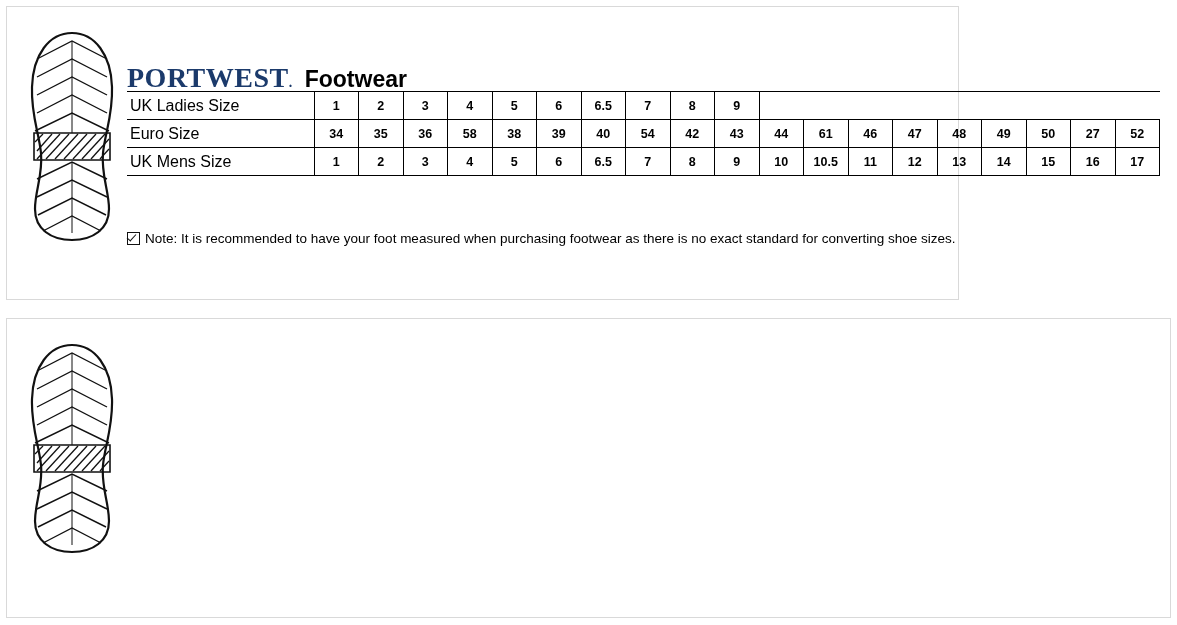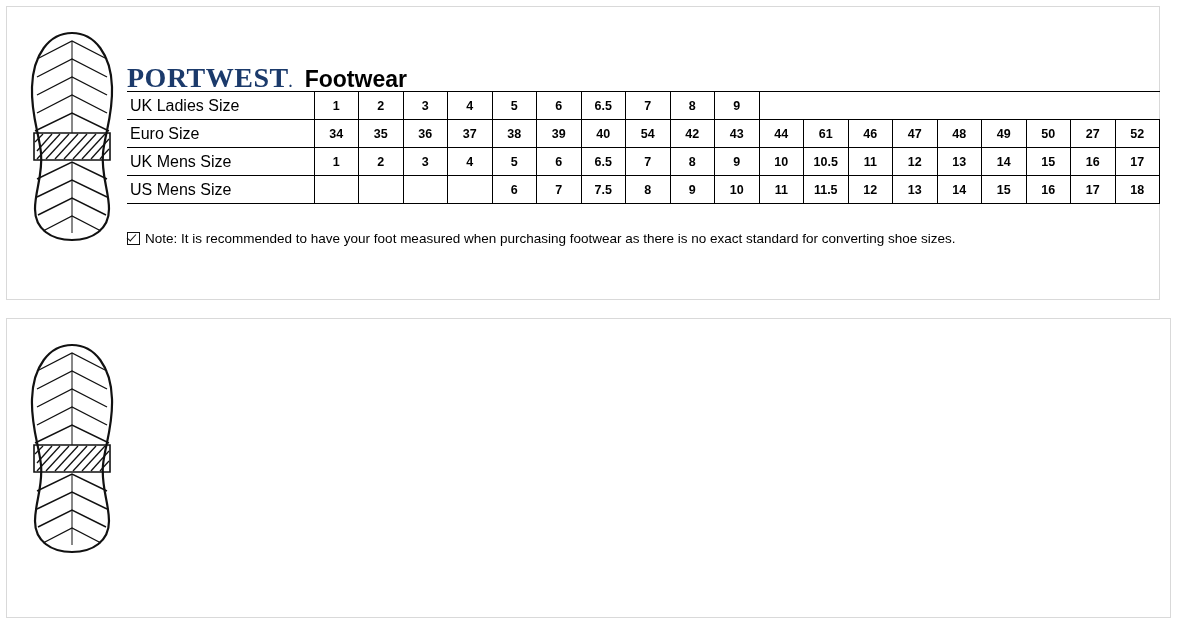--- a/index.html
+++ b/index.html
@@ -17,21 +17,21 @@
   }
   .panel {
     position: absolute;
     left: 6px;
     border: 1px solid #d9d9d9;
     background: #fff;
     box-sizing: border-box;
   }
   #panel-portwest {
     top: 6px;
-    width: 1154px;
+    width: 953px;
     height: 294px;
   }
   #panel-base {
     top: 318px;
     width: 1165px;
     height: 300px;
   }
 
   
   .sole {
@@ -195,21 +195,21 @@
         <td class="blank"></td>
         <td class="blank"></td>
         <td class="blank"></td>
         <td class="blank"></td>
       </tr>
       <tr>
         <td class="rowlabel">Euro Size</td>
         <td class="v">34</td>
         <td class="ronly">35</td>
         <td class="ronly">36</td>
-        <td class="ronly">37</td>
+        <td class="ronly">58</td>
         <td class="ronly">38</td>
         <td class="ronly">39</td>
         <td class="ronly">40</td>
         <td class="ronly">54</td>
         <td class="ronly">42</td>
         <td class="ronly">43</td>
         <td class="ronly">44</td>
         <td class="ronly">61</td>
         <td class="ronly">46</td>
         <td class="ronly">47</td>
@@ -234,42 +234,20 @@
         <td class="ronly">10</td>
         <td class="ronly">10.5</td>
         <td class="ronly">11</td>
         <td class="ronly">12</td>
         <td class="ronly">13</td>
         <td class="ronly">14</td>
         <td class="ronly">15</td>
         <td class="ronly">16</td>
         <td class="ronly">17</td>
       </tr>
-      <tr>
-        <td class="rowlabel">US Mens Size</td>
-        <td class="v"></td>
-        <td class="ronly"></td>
-        <td class="ronly"></td>
-        <td class="ronly"></td>
-        <td class="ronly">6</td>
-        <td class="ronly">7</td>
-        <td class="ronly">7.5</td>
-        <td class="ronly">8</td>
-        <td class="ronly">9</td>
-        <td class="ronly">10</td>
-        <td class="ronly">11</td>
-        <td class="ronly">11.5</td>
-        <td class="ronly">12</td>
-        <td class="ronly">13</td>
-        <td class="ronly">14</td>
-        <td class="ronly">15</td>
-        <td class="ronly">16</td>
-        <td class="ronly">17</td>
-        <td class="ronly">18</td>
-      </tr>
     </tbody>
   </table>
 
   <div class="note" id="pw-note">
     <span class="note-check"></span>
     <span>Note: It is recommended to have your foot measured when purchasing footwear as there is no exact standard for converting shoe sizes.</span>
   </div>
 </div>
 
 <div class="panel" id="panel-base">

